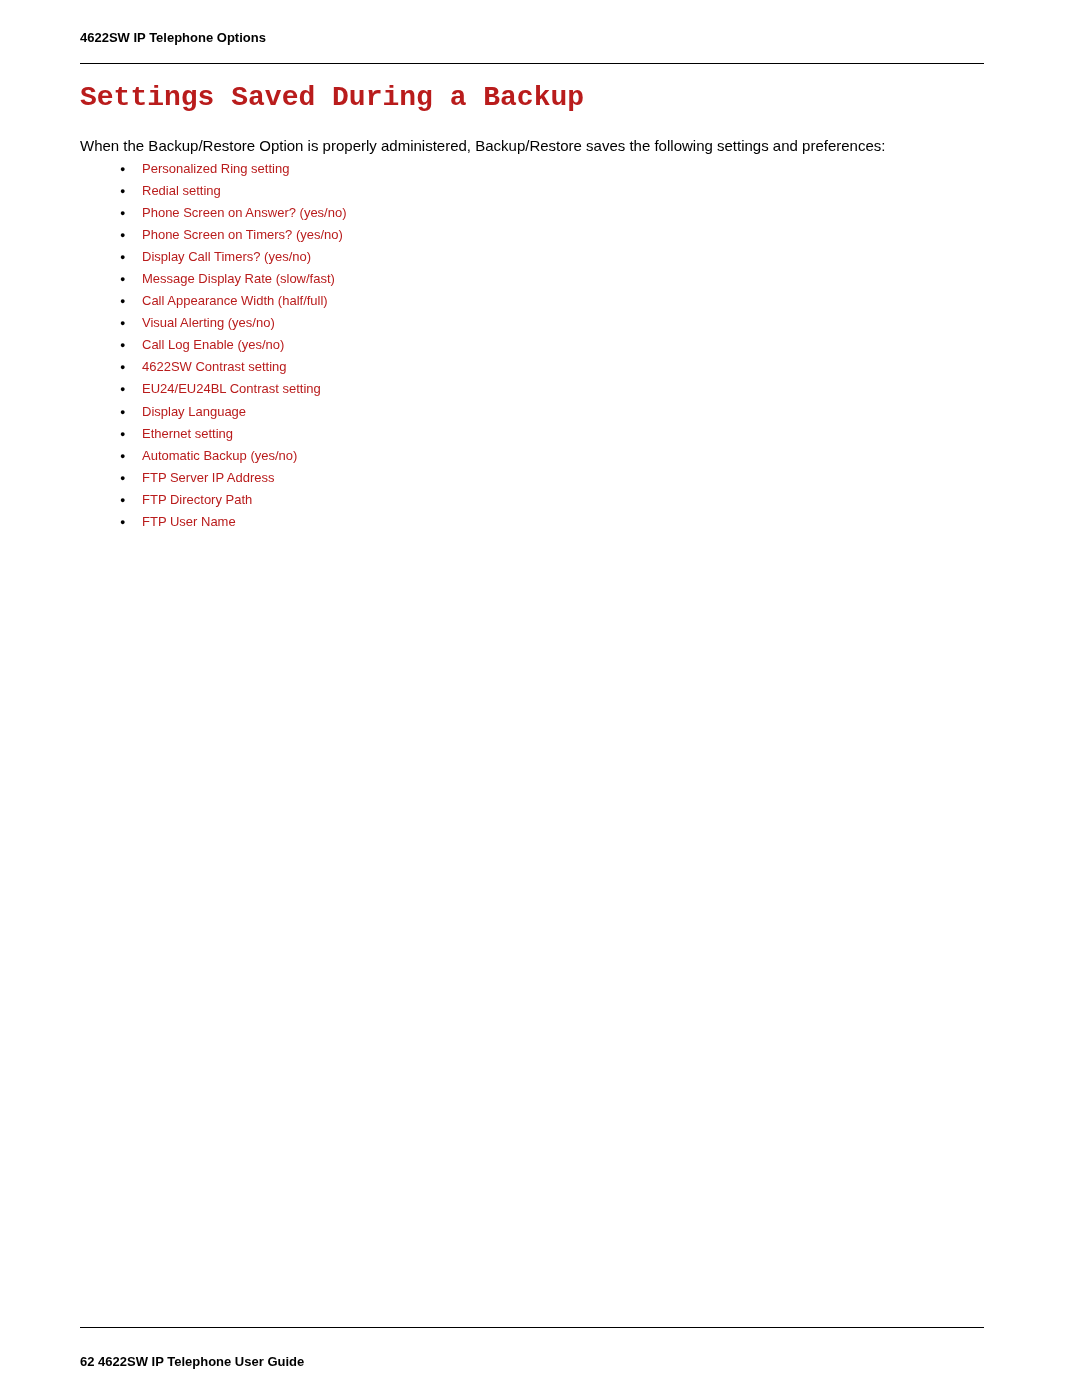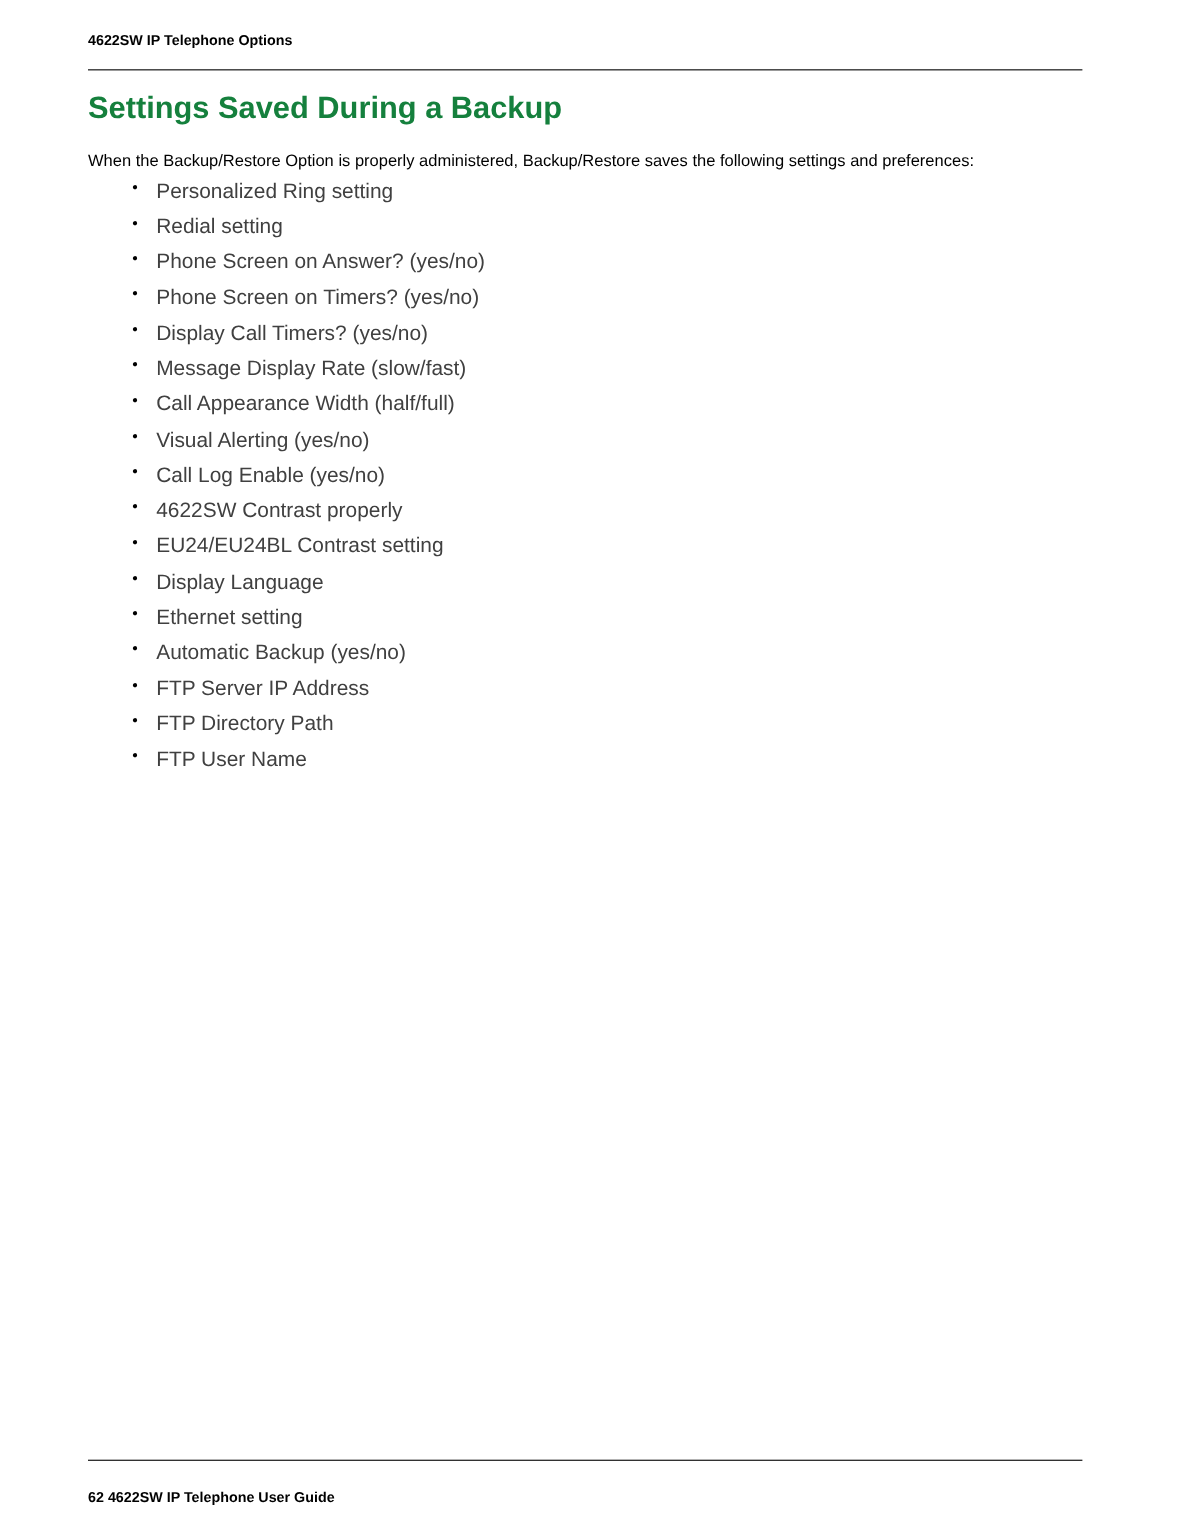--- a/index.html
+++ b/index.html
@@ -43,40 +43,41 @@
     }
 
     .main-content {
       padding: 0 80px 0 80px;
       margin-top: 18px;
     }
 
     .section-title {
       font-size: 28px;
       font-weight: bold;
-      color: #15803d;
+      color: #b91c1c;
       margin-bottom: 22px;
+      font-family: Liberation Mono, monospace;
     }
 
     .intro-paragraph {
       font-size: 15px;
       color: #000000;
       line-height: 1.5;
       max-width: 820px;
     }
 
     .bullet-list {
       list-style: none;
       padding-left: 40px;
       margin: 0;
     }
 
     .bullet-list li {
-      font-size: 19px;
-      color: #404040;
+      font-size: 13px;
+      color: #b91c1c;
       line-height: 1.7;
       position: relative;
       padding-left: 22px;
     }
 
     .bullet-list li::before {
       content: "●";
       font-size: 9px;
       position: absolute;
       left: 0;
@@ -119,21 +120,21 @@
     <ul class="bullet-list">
     <li>Personalized Ring setting</li>
         <li>Redial setting</li>
         <li>Phone Screen on Answer? (yes/no)</li>
         <li>Phone Screen on Timers? (yes/no)</li>
         <li>Display Call Timers? (yes/no)</li>
         <li>Message Display Rate (slow/fast)</li>
         <li>Call Appearance Width (half/full)</li>
         <li>Visual Alerting (yes/no)</li>
         <li>Call Log Enable (yes/no)</li>
-        <li>4622SW Contrast properly</li>
+        <li>4622SW Contrast setting</li>
         <li>EU24/EU24BL Contrast setting</li>
         <li>Display Language</li>
         <li>Ethernet setting</li>
         <li>Automatic Backup (yes/no)</li>
         <li>FTP Server IP Address</li>
         <li>FTP Directory Path</li>
         <li>FTP User Name</li>
       </ul>
 
   </div>

